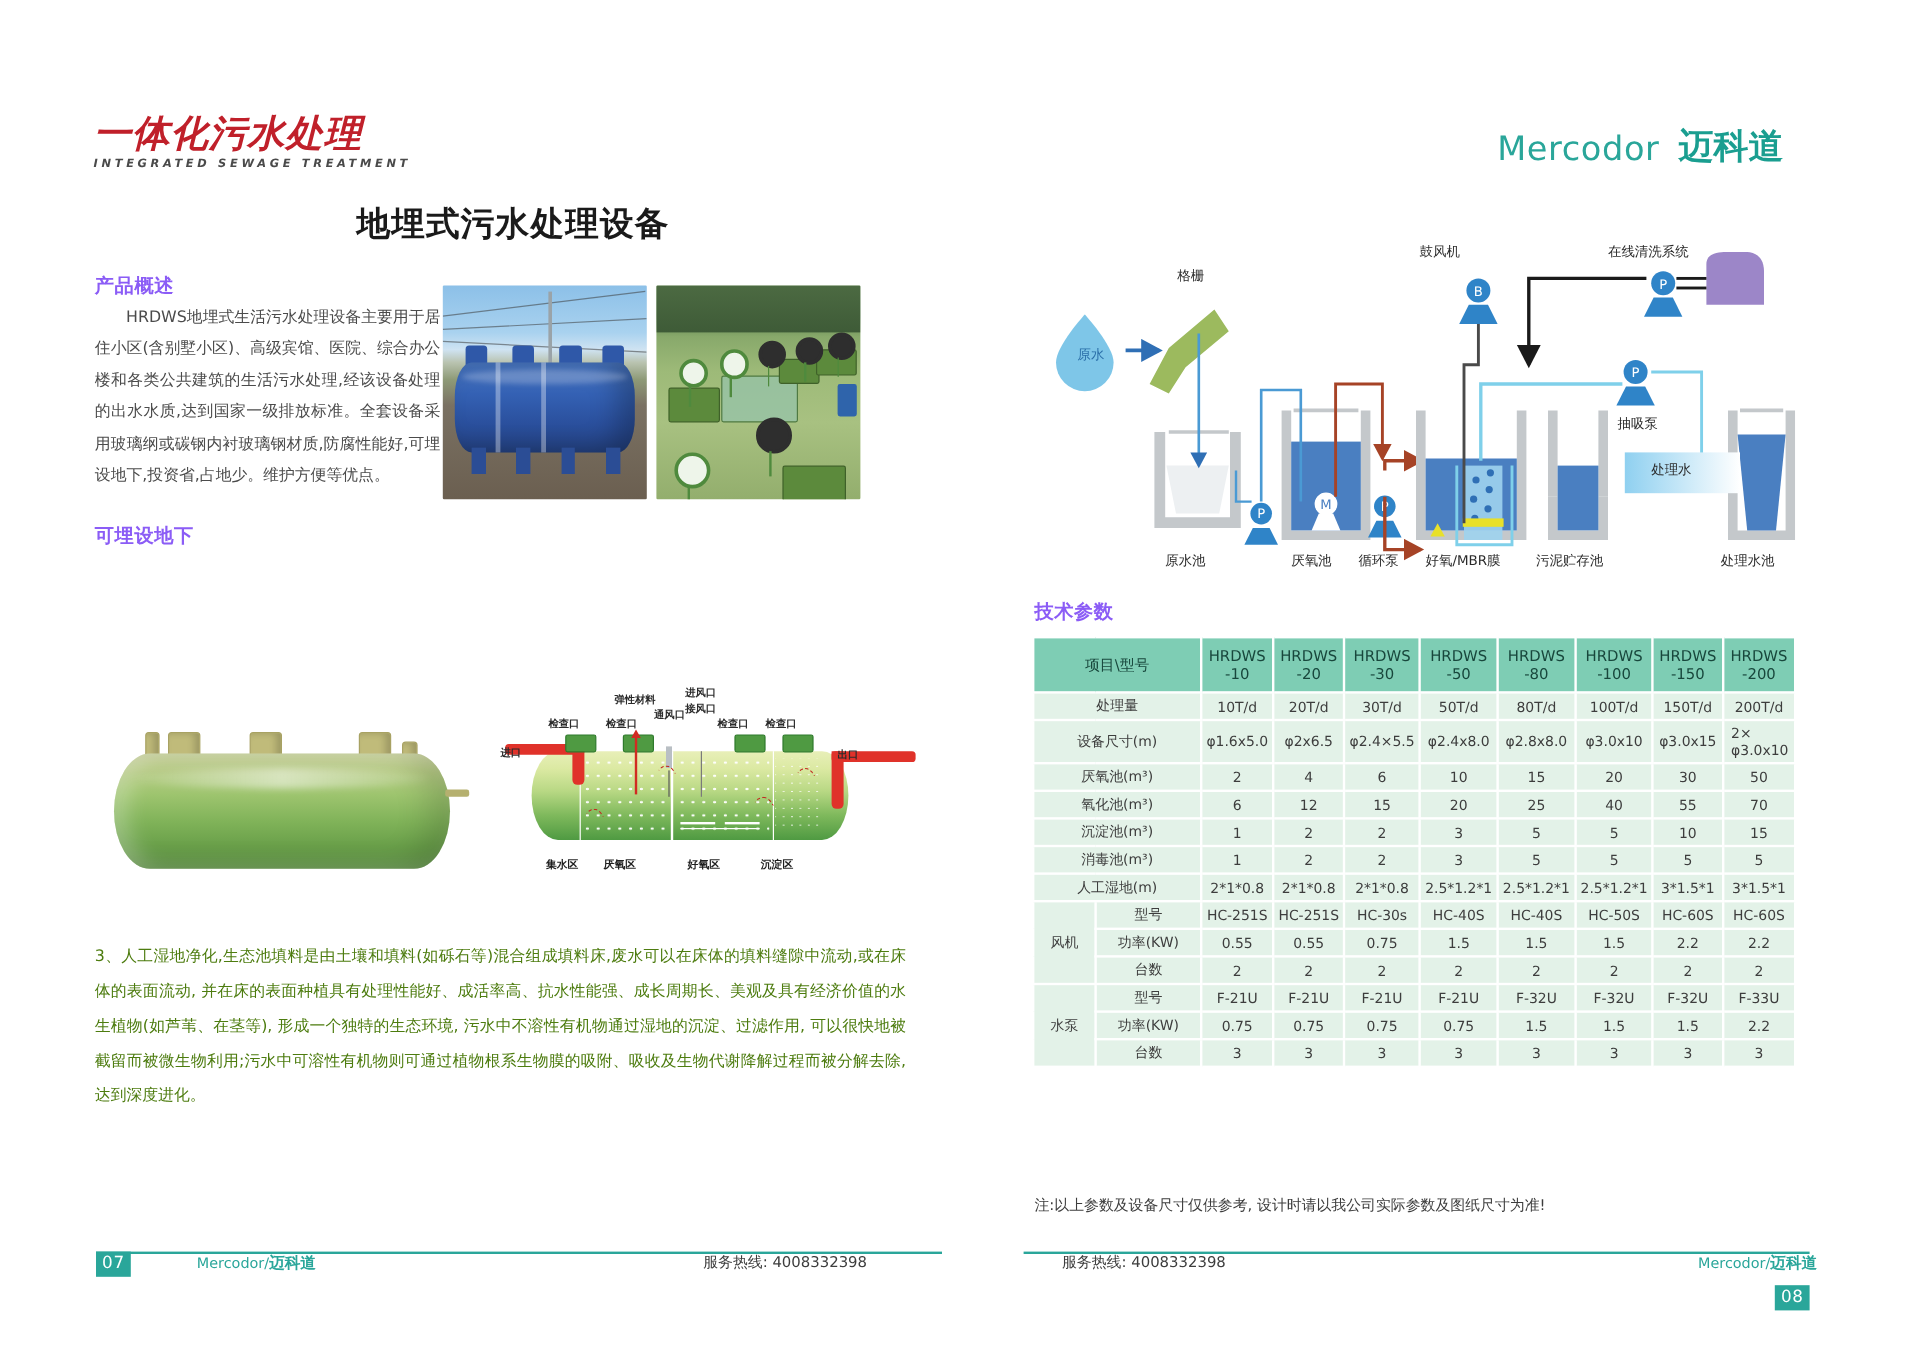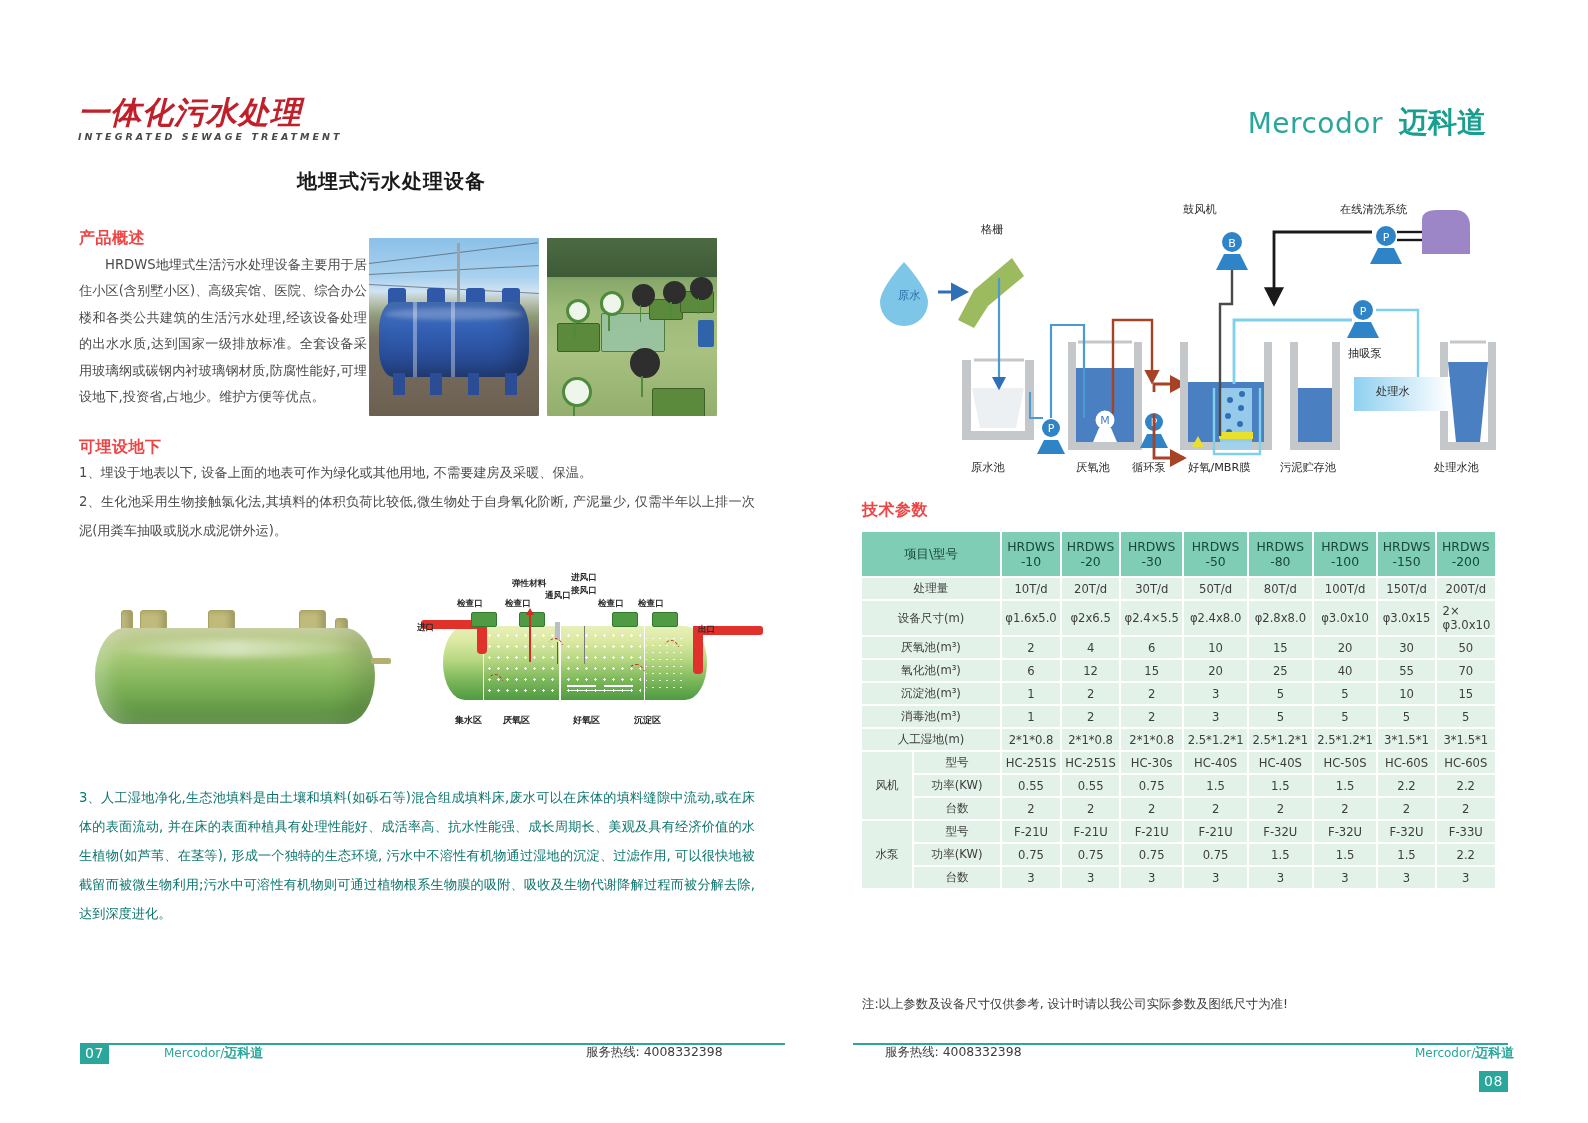--- a/index.html
+++ b/index.html
@@ -28,24 +28,24 @@
     font-style:italic;margin-top:2px;white-space:nowrap;
     font-weight:600;
   }
   .brand-block{position:absolute;right:102px;top:103px;text-align:right;white-space:nowrap;}
   .brand-en{font-size:28px;color:#2aa69a;letter-spacing:.5px;display:inline-block;vertical-align:middle;}
   .brand-cn{font-size:29px;color:#1a9e90;font-weight:bold;display:inline-block;vertical-align:middle;margin-left:11px;}
 
   
   .doc-title{
     position:absolute;left:297px;top:168px;
-    font-size:20px;font-weight:bold;color:#1a1a1a;letter-spacing:1px;
+    font-size:28px;font-weight:bold;color:#1a1a1a;letter-spacing:1px;
   }
   .h2{
-    font-size:16px;font-weight:bold;color:#ef4444;letter-spacing:.5px;
+    font-size:16px;font-weight:bold;color:#8b5cf6;letter-spacing:.5px;
   }
   .sec-overview-h{position:absolute;left:79px;top:228px;}
   .overview-p{
     position:absolute;left:79px;top:252px;width:288px;
     font-size:13.2px;line-height:26.4px;color:#4b4b4b;
     text-align:justify;text-indent:26px;
   }
   .photos{position:absolute;left:369px;top:238px;width:348px;height:178px;display:flex;gap:8px;}
   .photo{flex:1;border-radius:1px;overflow:hidden;position:relative;}
 
@@ -116,21 +116,21 @@
   .arrow-up{position:absolute;width:1.6px;background:#d12b22;}
   .arrow-up:after{content:"";position:absolute;left:-3.2px;top:-6px;border-left:4px solid transparent;border-right:4px solid transparent;border-bottom:7px solid #d12b22;}
   .arrow-dn{position:absolute;width:1.4px;background:#5a5a5a;}
   .cut-lbl{position:absolute;font-size:8.6px;color:#2b2b2b;white-space:nowrap;font-weight:bold;}
   .zone-lbl{position:absolute;font-size:9px;color:#1f1f1f;font-weight:bold;white-space:nowrap;}
   .lead{position:absolute;width:1px;background:#7a7a7a;}
   .curve{position:absolute;border:1.4px dashed #c22b22;border-color:#c22b22 transparent transparent transparent;border-radius:50%/100% 100% 0 0;}
 
   
   .bottom-paras{position:absolute;left:79px;top:783px;width:676px;}
-  .bp{font-size:13.2px;line-height:29px;color:#0f766e;text-align:justify;}
+  .bp{font-size:13.2px;line-height:29px;color:#4d7c0f;text-align:justify;}
 
   
   .flow{position:absolute;left:862px;top:192px;width:634px;height:292px;}
   .flow svg{position:absolute;left:0;top:0;}
   .flow-lbl{position:absolute;font-size:11.2px;color:#2b2b2b;white-space:nowrap;}
 
   
   .sec-tech-h{position:absolute;left:862px;top:500px;}
   .tbl{position:absolute;left:860px;top:530px;width:637px;border-collapse:collapse;
        font-size:11.6px;color:#3d3d3d;}
@@ -229,24 +229,20 @@
         </div>
       <div class="sign dark" style="left:84%;top:22%;width:10%;">
           <div class="disc"></div>
           <div class="stem"></div>
         </div>
       <div class="barrel"></div>
     </div>
   </div>
 
   <div class="h2 sec-feature-h">可埋设地下</div>
-  <div class="feat-list">
-    <div class="feat-li">1、埋设于地表以下, 设备上面的地表可作为绿化或其他用地, 不需要建房及采暖、保温。</div>
-    <div class="feat-li">2、生化池采用生物接触氯化法,其填料的体积负荷比较低,微生物处于自身氧化阶断, 产泥量少, 仅需半年以上排一次泥(用粪车抽吸或脱水成泥饼外运)。</div>
-  </div>
 
   <div class="illu-wrap">
 
     <div class="tank-photo">
       <div class="tp-neck" style="left:26px;width:10px;"></div>
       <div class="tp-neck" style="left:45px;width:25px;"></div>
       <div class="tp-neck" style="left:113px;width:25px;"></div>
       <div class="tp-neck" style="left:204px;width:25px;"></div>
       <div class="tp-neck small" style="left:240px;width:11px;"></div>
       <div class="tp-body"></div>

